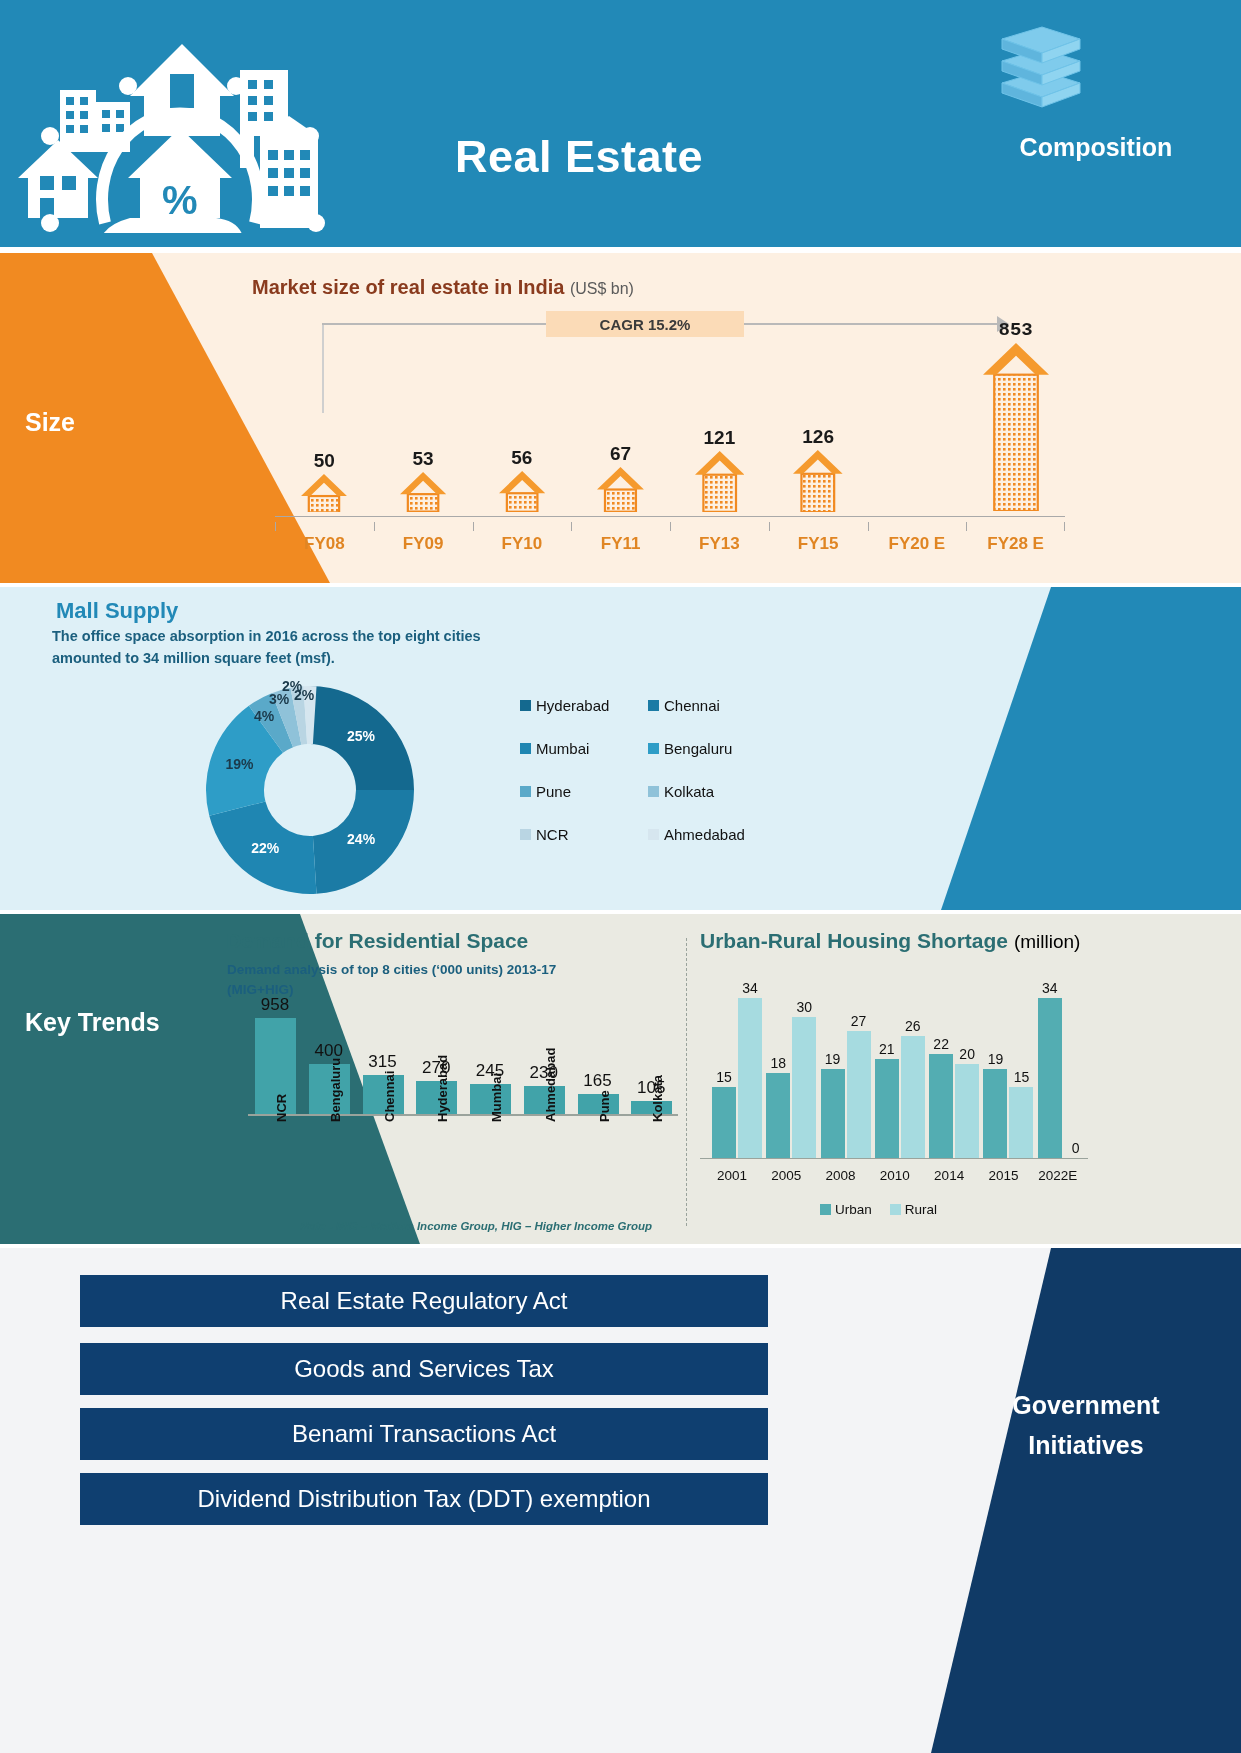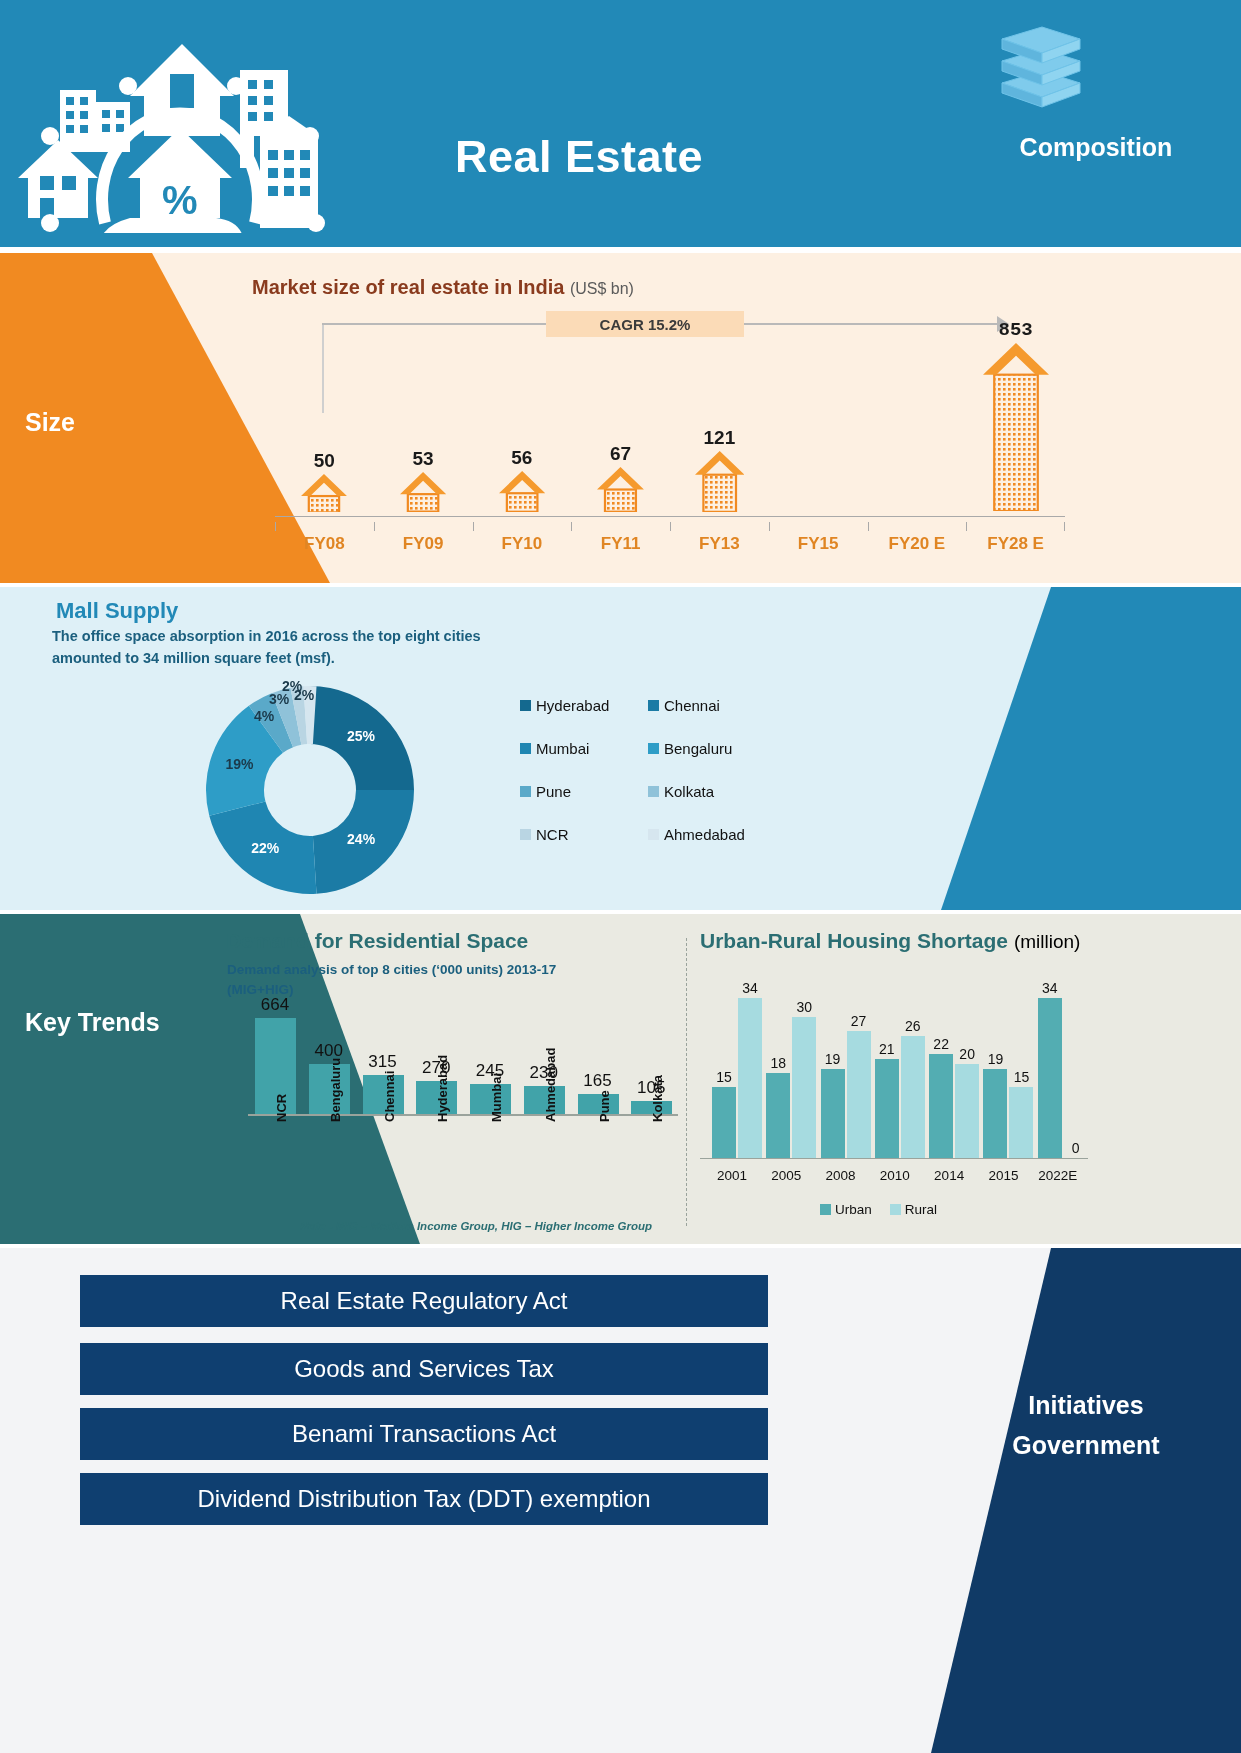--- a/index.html
+++ b/index.html
@@ -349,20 +349,30 @@
       </svg></div>
     <div class="size-item" style="left: 395px; width: 98.75px;"><span class="size-val">121</span><svg width="49.41733987044862" height="60.85050377828339" viewBox="0 0 49.41733987044862 60.85050377828339">
         <defs>
           <pattern id="hp4" width="5" height="5" patternUnits="userSpaceOnUse">
             <rect width="5" height="5" fill="#fdf0e2"></rect>
             <rect width="2.6" height="2.6" fill="#f18a21"></rect>
           </pattern>
         </defs>
         <rect x="8.400947777976267" y="23.72032313781534" width="32.615444314496095" height="37.130180640468055" fill="url(#hp4)" stroke="#f18a21" stroke-width="2.2"></rect>
         <path d="M0 23.72032313781534 L24.70866993522431 0 L49.41733987044862 23.72032313781534 L39.5338718963589 23.72032313781534 L24.70866993522431 9.488129255126136 L9.883467974089726 23.72032313781534 Z" fill="#f59a2e"></path>
+      </svg></div>
+    <div class="size-item" style="left: 493.75px; width: 98.75px;"><span class="size-val">126</span><svg width="49.61772898863284" height="62.14532577270451" viewBox="0 0 49.61772898863284 62.14532577270451">
+        <defs>
+          <pattern id="hp5" width="5" height="5" patternUnits="userSpaceOnUse">
+            <rect width="5" height="5" fill="#fdf0e2"></rect>
+            <rect width="2.6" height="2.6" fill="#f18a21"></rect>
+          </pattern>
+        </defs>
+        <rect x="8.435013928067583" y="23.81650991454376" width="32.747701132497674" height="38.32881585816075" fill="url(#hp5)" stroke="#f18a21" stroke-width="2.2"></rect>
+        <path d="M0 23.81650991454376 L24.80886449431642 0 L49.61772898863284 23.81650991454376 L39.69418319090627 23.81650991454376 L24.80886449431642 9.526603965817506 L9.923545797726568 23.81650991454376 Z" fill="#f59a2e"></path>
       </svg></div>
     <div class="size-item" style="left: 691.25px; width: 98.75px; font-family: Liberation Mono, monospace;"><span class="size-val">853</span><svg width="66" height="168" viewBox="0 0 66 168">
         <defs>
           <pattern id="hp7" width="5" height="5" patternUnits="userSpaceOnUse">
             <rect width="5" height="5" fill="#fdf0e2"></rect>
             <rect width="2.6" height="2.6" fill="#f18a21"></rect>
           </pattern>
         </defs>
         <rect x="11.22" y="31.68" width="43.56" height="136.32" fill="url(#hp7)" stroke="#f18a21" stroke-width="2.2"></rect>
         <path d="M0 31.68 L33 0 L66 31.68 L52.800000000000004 31.68 L33 12.672 L13.200000000000001 31.68 Z" fill="#f59a2e"></path>
@@ -466,21 +476,21 @@
 <div class="trends-section">
   <div class="trends-wedge"></div>
 </div>
 <div class="trends-label">Key Trends</div>
 <div class="panel-divider"></div>
 
 <div class="demand-title">Demand for Residential Space</div>
 <div class="demand-sub">Demand analysis of top 8 cities (‘000 units) 2013-17 (MIG+HIG)</div>
 <div class="demand-chart" id="demand-chart">
     <div class="dbar" style="left: 7px; height: 96px; background: rgb(65, 163, 169);"></div>
-    <div class="dval" style="left: -3px; bottom: 99px;">664</div>
+    <div class="dval" style="left: -3px; bottom: 99px;">958</div>
     <div class="dbar" style="left: 60.75px; height: 49.5484px; background: rgb(65, 163, 169);"></div>
     <div class="dval" style="left: 50.75px; bottom: 52.5484px;">400</div>
     <div class="dbar" style="left: 114.5px; height: 39.0194px; background: rgb(65, 163, 169);"></div>
     <div class="dval" style="left: 104.5px; bottom: 42.0194px;">315</div>
     <div class="dbar" style="left: 168.25px; height: 33.4452px; background: rgb(65, 163, 169);"></div>
     <div class="dval" style="left: 158.25px; bottom: 36.4452px;">270</div>
     <div class="dbar" style="left: 222px; height: 30.3484px; background: rgb(65, 163, 169);"></div>
     <div class="dval" style="left: 212px; bottom: 33.3484px;">245</div>
     <div class="dbar" style="left: 275.75px; height: 28.4903px; background: rgb(65, 163, 169);"></div>
     <div class="dval" style="left: 265.75px; bottom: 31.4903px;">230</div>
@@ -553,21 +563,21 @@
     <div class="li">
       <span class="sw" style="background: rgb(166, 219, 224);"></span>
       <span>Rural</span>
     </div>
   </div>
 
 <div class="gov-section">
   <div class="gov-wedge"></div>
 </div>
 <div class="gov-label">
+  <div>Government</div>
   <div>Initiatives</div>
-  <div>Government</div>
 </div>
 <div id="gov-items">
     <div class="gov-item" style="top: 1275px;">Real Estate Regulatory Act</div>
     <div class="gov-item" style="top: 1343px;">Goods and Services Tax</div>
     <div class="gov-item" style="top: 1408px;">Benami Transactions Act</div>
     <div class="gov-item" style="top: 1473px;">Dividend Distribution Tax (DDT) exemption</div>
   </div>
 
 </body></html>

